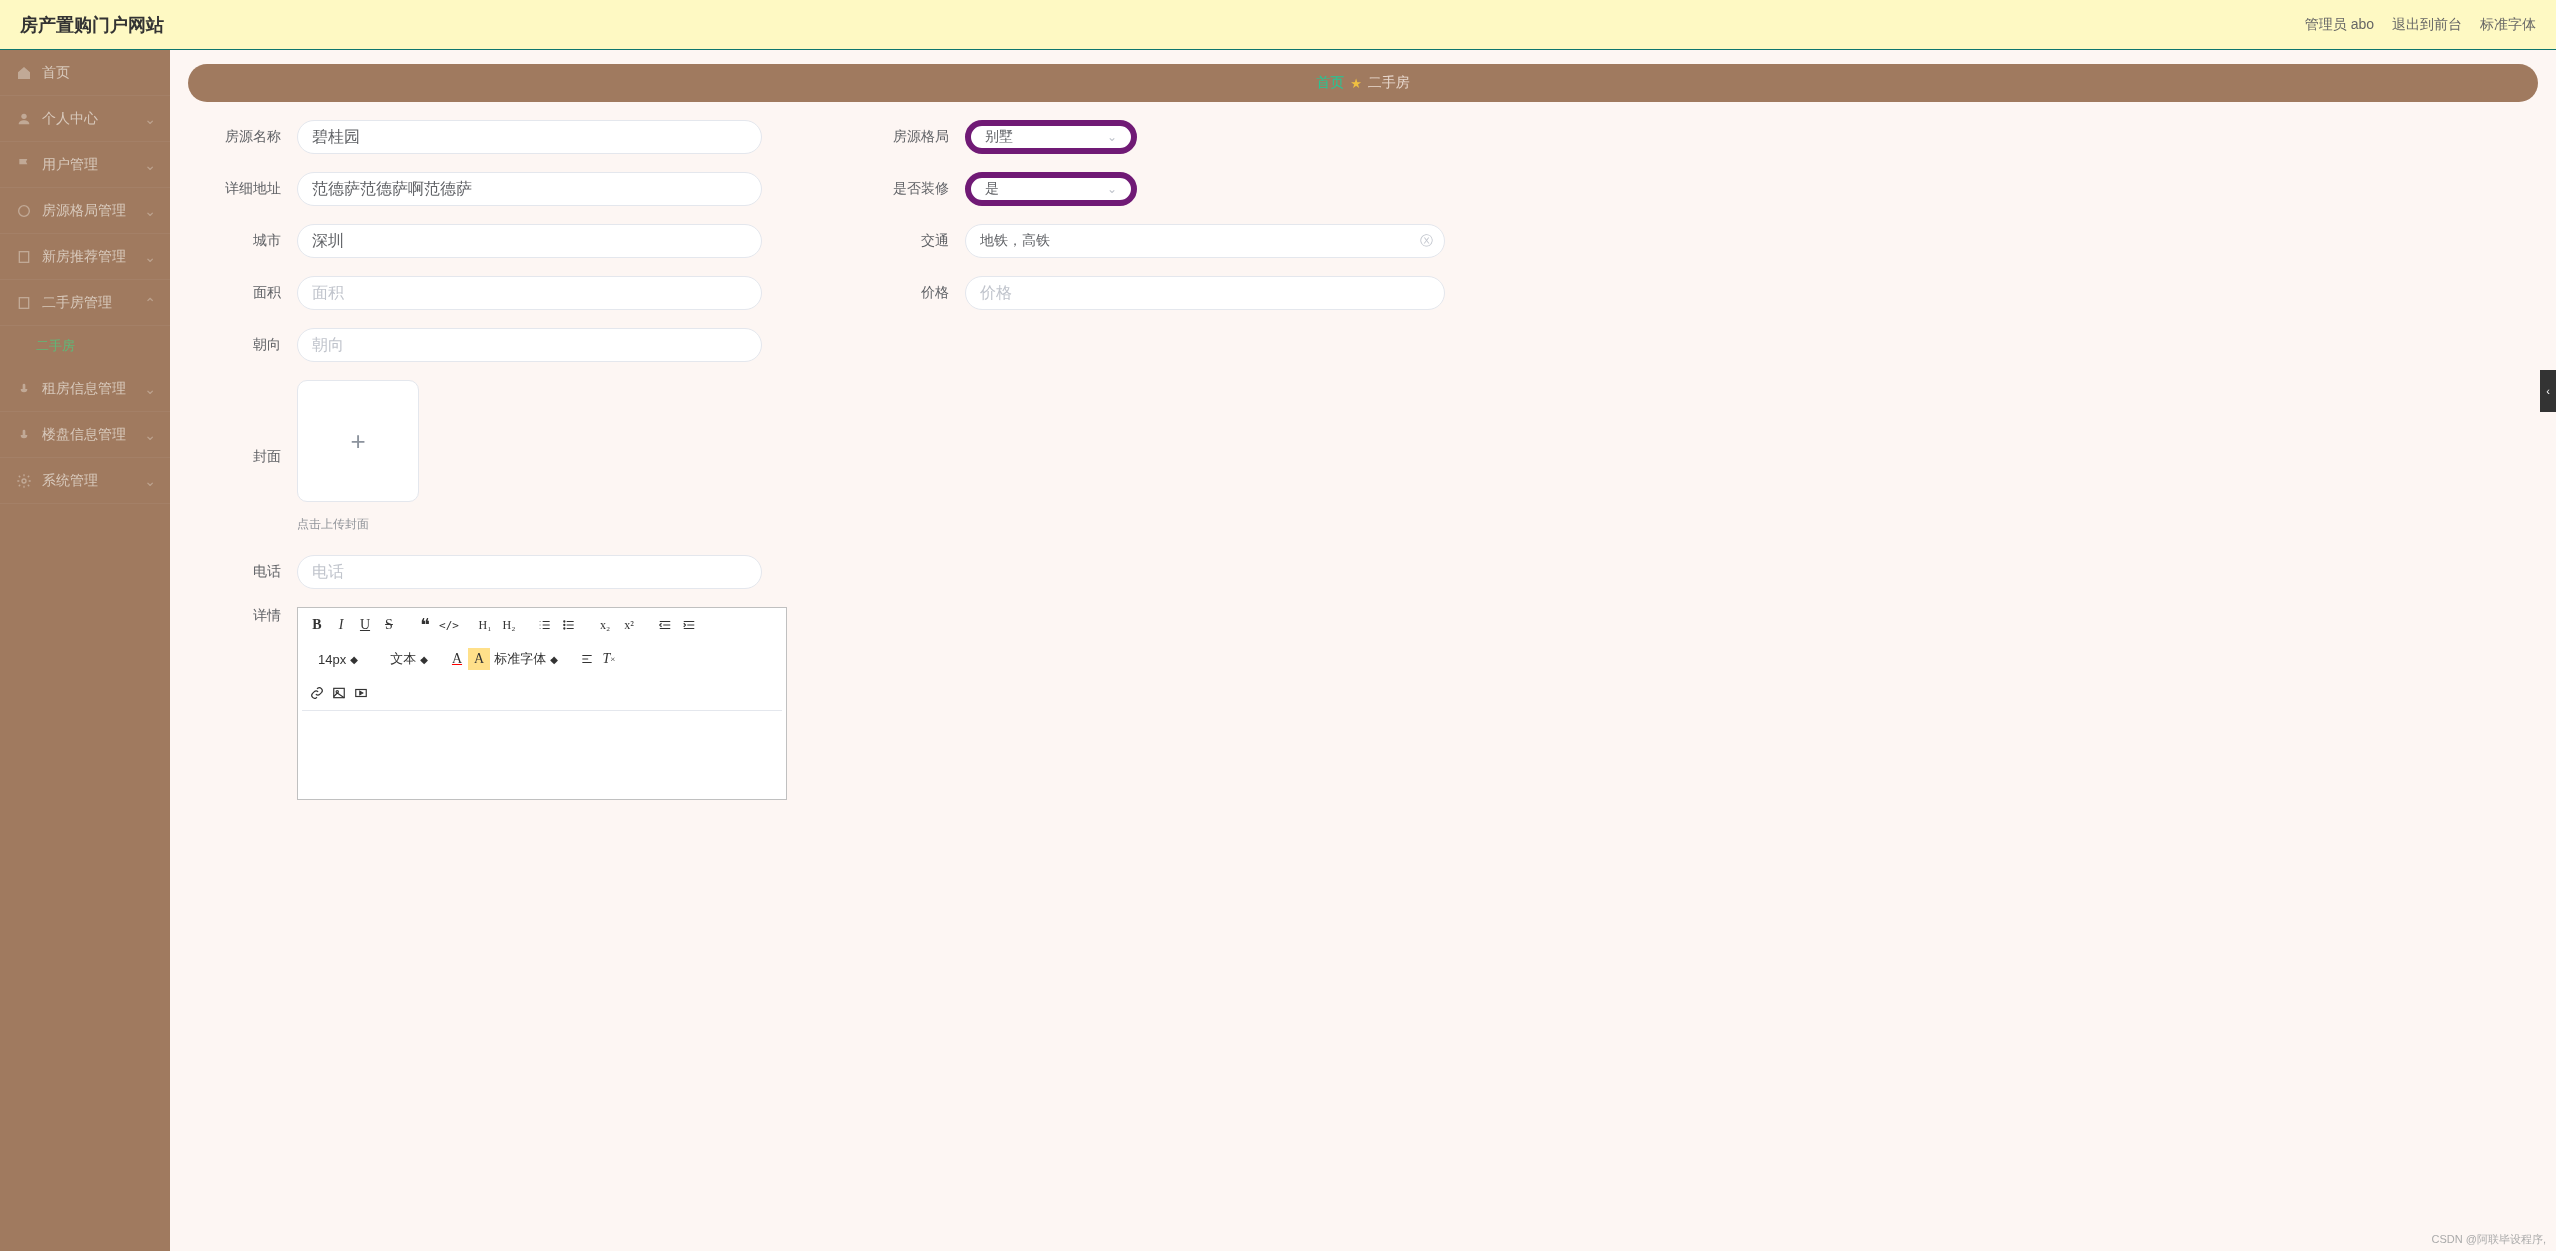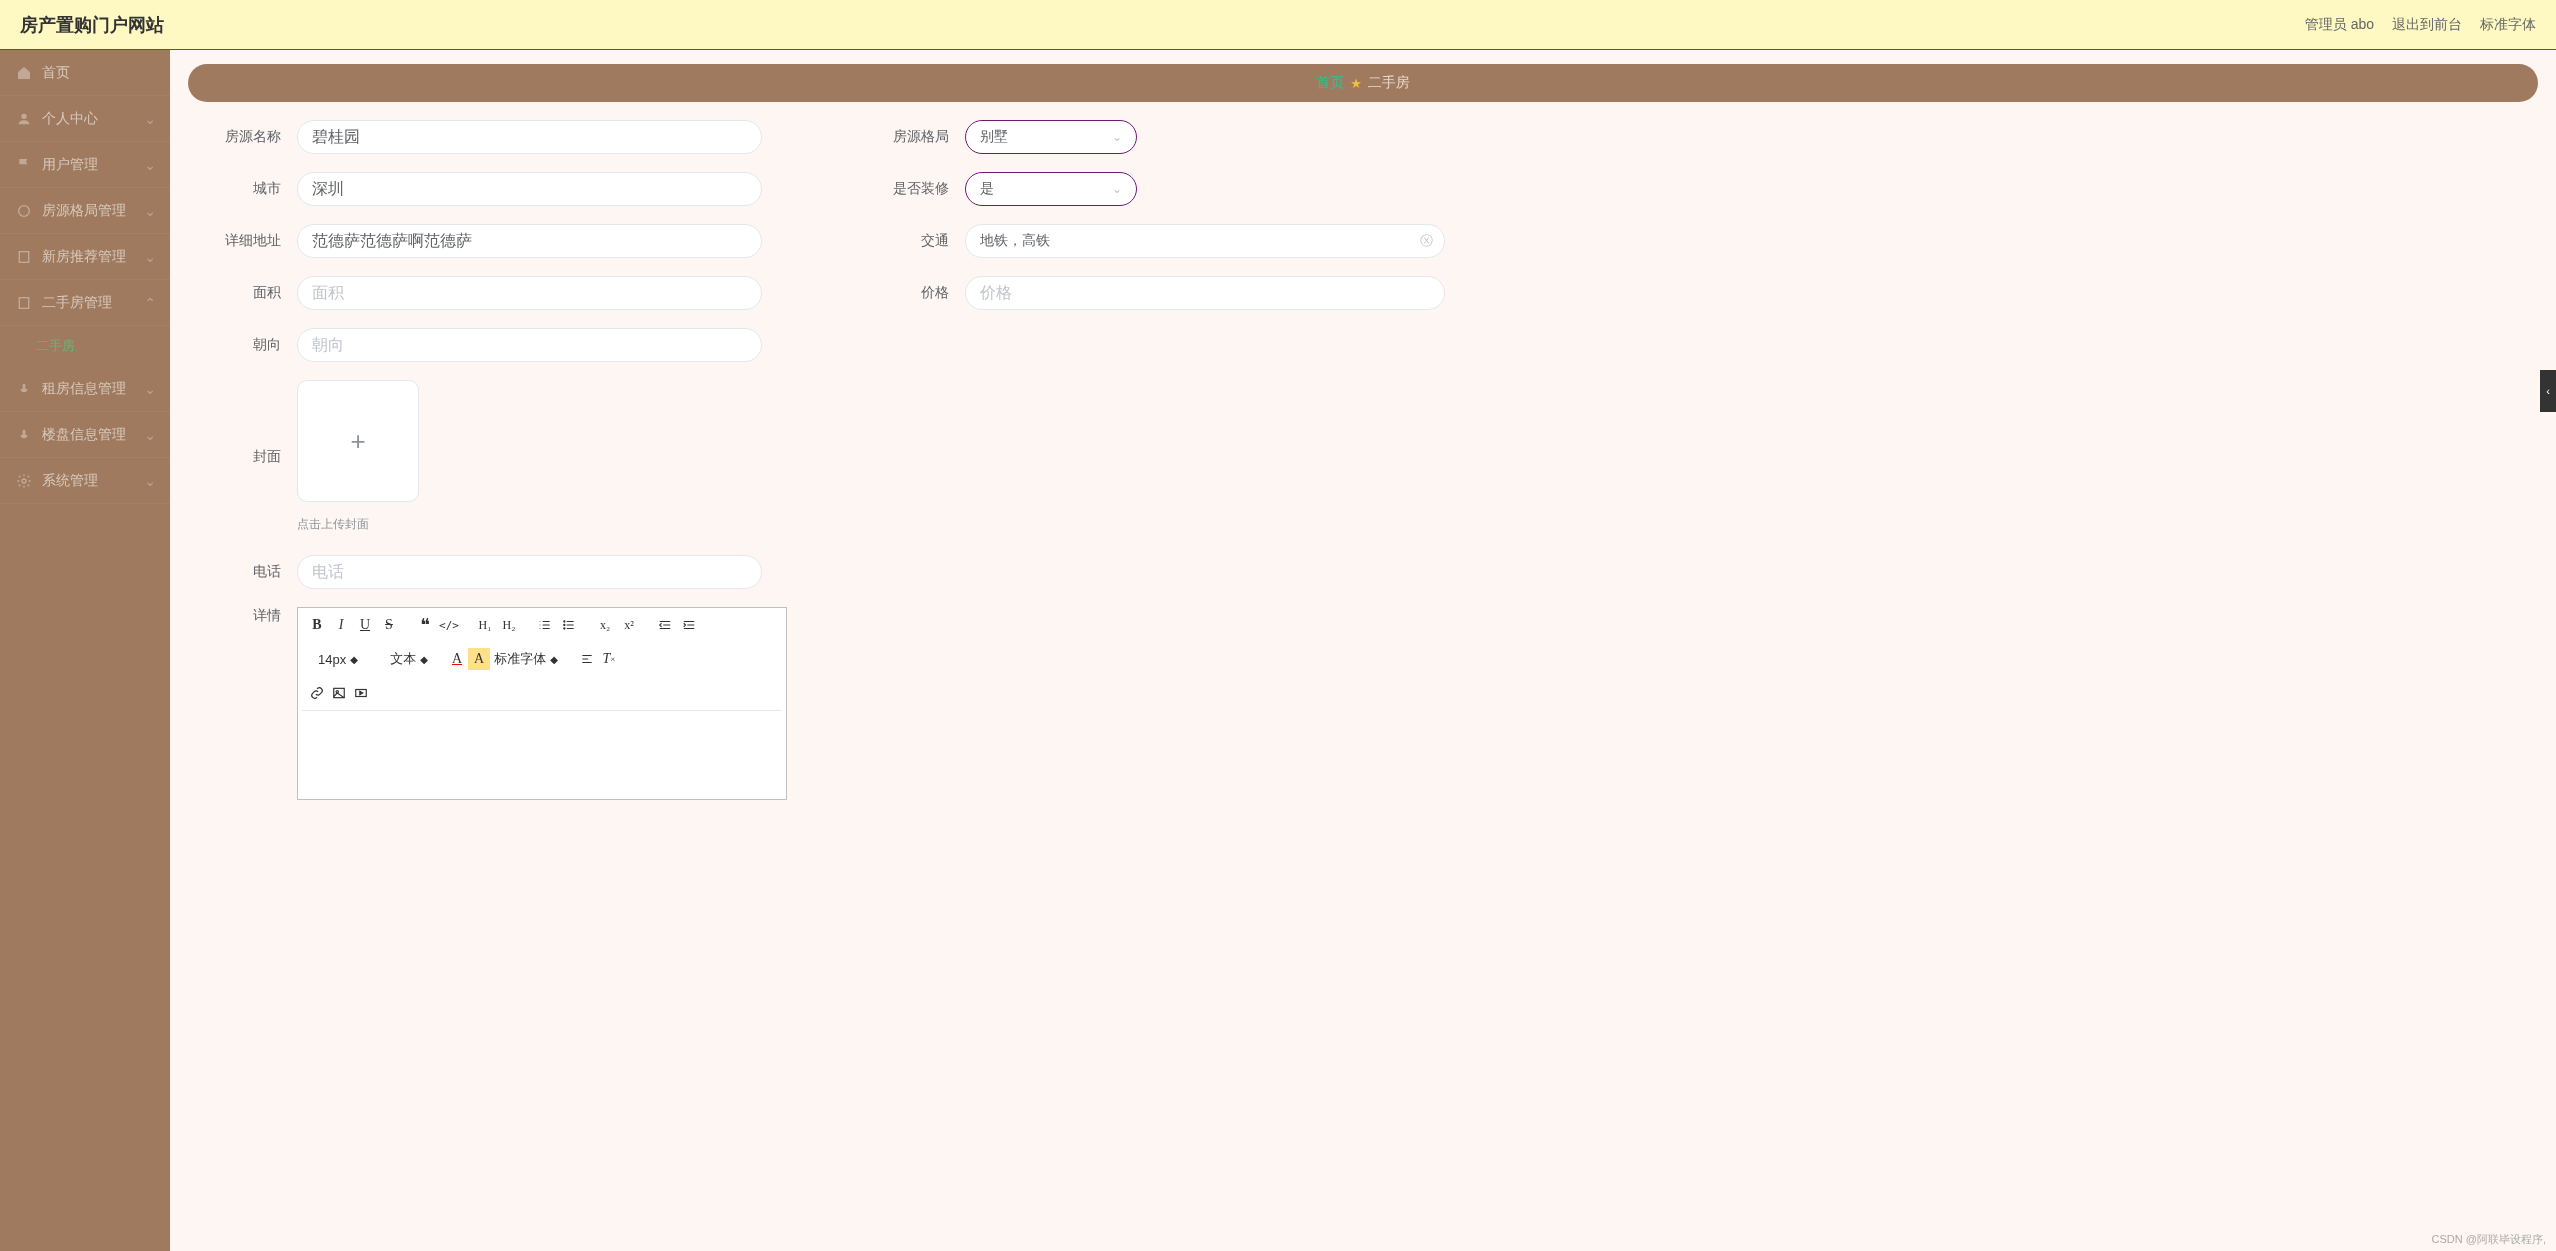--- a/index.html
+++ b/index.html
@@ -34,21 +34,21 @@
     
     .form-item { display: flex; align-items: center; margin-bottom: 18px; }
     .form-item.align-top { align-items: flex-start; }
     .form-label { width: 64px; text-align: right; margin-right: 16px; color: #606266; font-size: 14px; flex-shrink: 0; margin-left: 15px; }
     .form-label.wide { width: 72px; }
     .form-control-wrap { flex: 1; }
     
     .input { width: 100%; max-width: 480px; height: 34px; border: 1px solid #e4e7ed; border-radius: 18px; padding: 0 14px; font-size: 16px; color: #606266; outline: none; background: #fff; }
     .input::placeholder { color: #c0c4cc; }
     
-    .select { width: 172px; height: 34px; border: 1px solid #701a75; border-radius: 18px; padding: 0 14px; font-size: 14px; color: #606266; background: #fff; display: flex; align-items: center; justify-content: space-between; cursor: pointer; }
+    .select { width: 172px; height: 34px; border: 6px solid #701a75; border-radius: 18px; padding: 0 14px; font-size: 14px; color: #606266; background: #fff; display: flex; align-items: center; justify-content: space-between; cursor: pointer; }
     .select .caret { color: #c0c4cc; font-size: 12px; }
     
     .input-wide { width: 480px; height: 34px; border: 1px solid #e4e7ed; border-radius: 18px; padding: 0 34px 0 14px; font-size: 14px; color: #606266; outline: none; background: #fff; position: relative; }
     .input-wide-wrap { position: relative; width: 480px; }
     .input-clear { position: absolute; right: 12px; top: 50%; transform: translateY(-50%); color: #c0c4cc; font-size: 13px; cursor: pointer; }
     
     
     .upload-box { width: 122px; height: 122px; border: 1px solid #e4e7ed; border-radius: 10px; display: flex; align-items: center; justify-content: center; cursor: pointer; background: #fff; }
     .upload-plus { font-size: 26px; color: #8c939d; font-weight: 200; }
     .upload-hint { margin-top: 14px; font-size: 12px; color: #909399; }
@@ -178,26 +178,26 @@
   </div>
 
   <div class="form-wrapper">
 
     <div class="form-col-left">
       <div class="form-item">
         <div class="form-label">房源名称</div>
         <div class="form-control-wrap"><input class="input" value="碧桂园" style=""></div>
       </div>
       <div class="form-item">
+        <div class="form-label">详细地址</div>
+        <div class="form-control-wrap"><input class="input" value="范德萨范德萨啊范德萨" style=""></div>
+      </div>
+      <div class="form-item">
         <div class="form-label">城市</div>
         <div class="form-control-wrap"><input class="input" value="深圳" style=""></div>
-      </div>
-      <div class="form-item">
-        <div class="form-label">详细地址</div>
-        <div class="form-control-wrap"><input class="input" value="范德萨范德萨啊范德萨" style=""></div>
       </div>
       <div class="form-item">
         <div class="form-label">面积</div>
         <div class="form-control-wrap"><input class="input" placeholder="面积" style=""></div>
       </div>
       <div class="form-item">
         <div class="form-label">朝向</div>
         <div class="form-control-wrap"><input class="input" placeholder="朝向" style=""></div>
       </div>
       <div class="form-item align-top" style="align-items:center">

